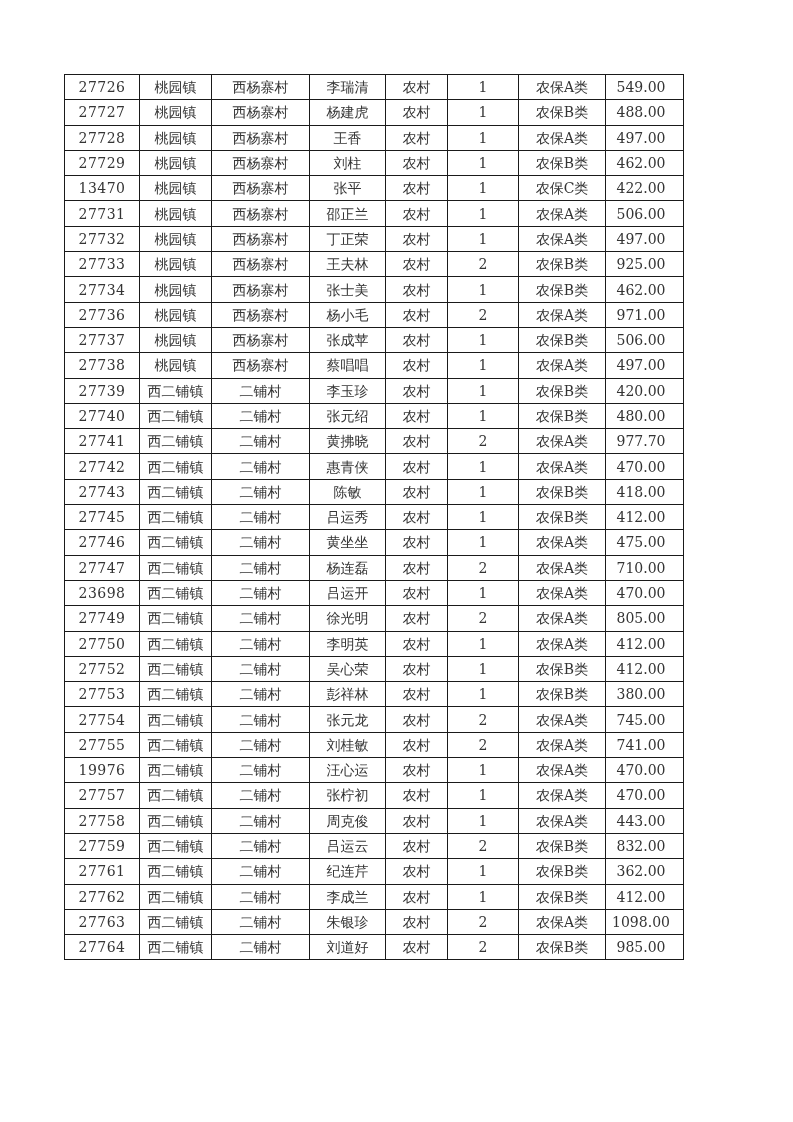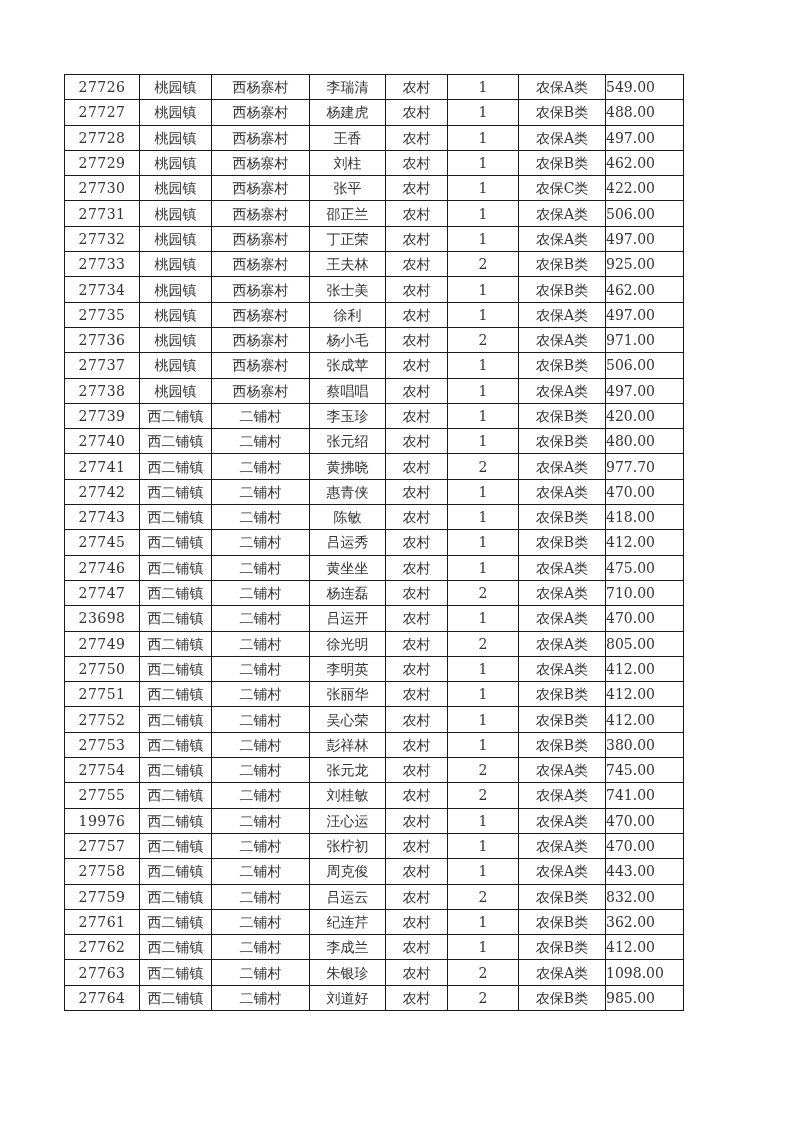--- a/index.html
+++ b/index.html
@@ -29,21 +29,21 @@
     padding: 0;
     font-size: 14px;
     color: #343434;
     text-align: center;
     vertical-align: middle;
     white-space: nowrap;
     overflow: hidden;
     line-height: 1;
   }
   table.data-table td.col-amount {
-    text-align: left;
+    text-align: center;
     padding-right: 7px;
   }
   table.data-table td.col-id {
     letter-spacing: 0.5px;
   }
   col.c-id       { width: 75px; }
   col.c-town     { width: 72px; }
   col.c-village  { width: 98px; }
   col.c-name     { width: 76px; }
   col.c-type     { width: 62px; }
@@ -101,21 +101,21 @@
           <td class="col-id">27729</td>
           <td class="col-town">桃园镇</td>
           <td class="col-village">西杨寨村</td>
           <td class="col-name">刘柱</td>
           <td class="col-residence-type">农村</td>
           <td class="col-person-count">1</td>
           <td class="col-insurance-category">农保B类</td>
           <td class="col-amount">462.00</td>
         </tr>
         <tr>
-          <td class="col-id">27730</td>
+          <td class="col-id">13470</td>
           <td class="col-town">桃园镇</td>
           <td class="col-village">西杨寨村</td>
           <td class="col-name">张平</td>
           <td class="col-residence-type">农村</td>
           <td class="col-person-count">1</td>
           <td class="col-insurance-category">农保C类</td>
           <td class="col-amount">422.00</td>
         </tr>
         <tr>
           <td class="col-id">27731</td>
@@ -151,60 +151,50 @@
           <td class="col-id">27734</td>
           <td class="col-town">桃园镇</td>
           <td class="col-village">西杨寨村</td>
           <td class="col-name">张士美</td>
           <td class="col-residence-type">农村</td>
           <td class="col-person-count">1</td>
           <td class="col-insurance-category">农保B类</td>
           <td class="col-amount">462.00</td>
         </tr>
         <tr>
-          <td class="col-id">27735</td>
-          <td class="col-town">桃园镇</td>
-          <td class="col-village">西杨寨村</td>
-          <td class="col-name">徐利</td>
+          <td class="col-id">27736</td>
+          <td class="col-town">桃园镇</td>
+          <td class="col-village">西杨寨村</td>
+          <td class="col-name">杨小毛</td>
+          <td class="col-residence-type">农村</td>
+          <td class="col-person-count">2</td>
+          <td class="col-insurance-category">农保A类</td>
+          <td class="col-amount">971.00</td>
+        </tr>
+        <tr>
+          <td class="col-id">27737</td>
+          <td class="col-town">桃园镇</td>
+          <td class="col-village">西杨寨村</td>
+          <td class="col-name">张成苹</td>
+          <td class="col-residence-type">农村</td>
+          <td class="col-person-count">1</td>
+          <td class="col-insurance-category">农保B类</td>
+          <td class="col-amount">506.00</td>
+        </tr>
+        <tr>
+          <td class="col-id">27738</td>
+          <td class="col-town">桃园镇</td>
+          <td class="col-village">西杨寨村</td>
+          <td class="col-name">蔡唱唱</td>
           <td class="col-residence-type">农村</td>
           <td class="col-person-count">1</td>
           <td class="col-insurance-category">农保A类</td>
           <td class="col-amount">497.00</td>
         </tr>
         <tr>
-          <td class="col-id">27736</td>
-          <td class="col-town">桃园镇</td>
-          <td class="col-village">西杨寨村</td>
-          <td class="col-name">杨小毛</td>
-          <td class="col-residence-type">农村</td>
-          <td class="col-person-count">2</td>
-          <td class="col-insurance-category">农保A类</td>
-          <td class="col-amount">971.00</td>
-        </tr>
-        <tr>
-          <td class="col-id">27737</td>
-          <td class="col-town">桃园镇</td>
-          <td class="col-village">西杨寨村</td>
-          <td class="col-name">张成苹</td>
-          <td class="col-residence-type">农村</td>
-          <td class="col-person-count">1</td>
-          <td class="col-insurance-category">农保B类</td>
-          <td class="col-amount">506.00</td>
-        </tr>
-        <tr>
-          <td class="col-id">27738</td>
-          <td class="col-town">桃园镇</td>
-          <td class="col-village">西杨寨村</td>
-          <td class="col-name">蔡唱唱</td>
-          <td class="col-residence-type">农村</td>
-          <td class="col-person-count">1</td>
-          <td class="col-insurance-category">农保A类</td>
-          <td class="col-amount">497.00</td>
-        </tr>
-        <tr>
           <td class="col-id">27739</td>
           <td class="col-town">西二铺镇</td>
           <td class="col-village">二铺村</td>
           <td class="col-name">李玉珍</td>
           <td class="col-residence-type">农村</td>
           <td class="col-person-count">1</td>
           <td class="col-insurance-category">农保B类</td>
           <td class="col-amount">420.00</td>
         </tr>
         <tr>
@@ -298,30 +288,20 @@
           <td class="col-amount">805.00</td>
         </tr>
         <tr>
           <td class="col-id">27750</td>
           <td class="col-town">西二铺镇</td>
           <td class="col-village">二铺村</td>
           <td class="col-name">李明英</td>
           <td class="col-residence-type">农村</td>
           <td class="col-person-count">1</td>
           <td class="col-insurance-category">农保A类</td>
-          <td class="col-amount">412.00</td>
-        </tr>
-        <tr>
-          <td class="col-id">27751</td>
-          <td class="col-town">西二铺镇</td>
-          <td class="col-village">二铺村</td>
-          <td class="col-name">张丽华</td>
-          <td class="col-residence-type">农村</td>
-          <td class="col-person-count">1</td>
-          <td class="col-insurance-category">农保B类</td>
           <td class="col-amount">412.00</td>
         </tr>
         <tr>
           <td class="col-id">27752</td>
           <td class="col-town">西二铺镇</td>
           <td class="col-village">二铺村</td>
           <td class="col-name">吴心荣</td>
           <td class="col-residence-type">农村</td>
           <td class="col-person-count">1</td>
           <td class="col-insurance-category">农保B类</td>

